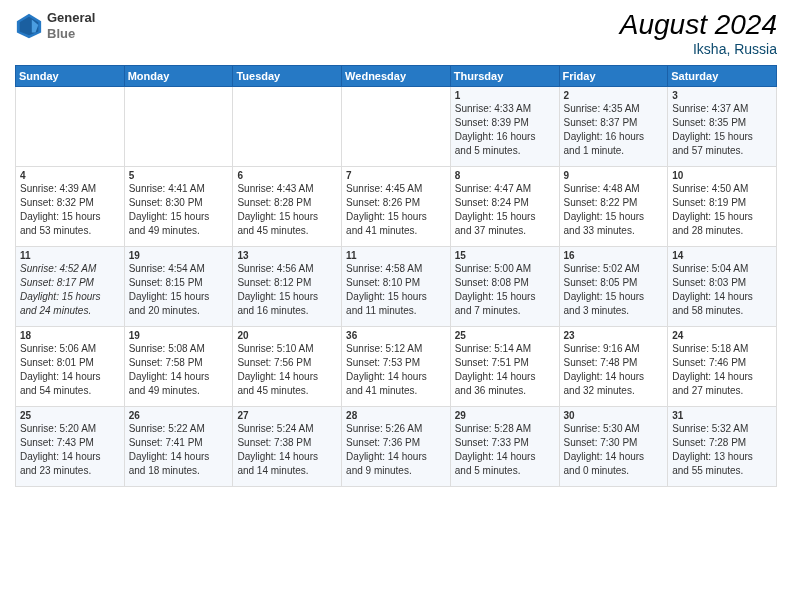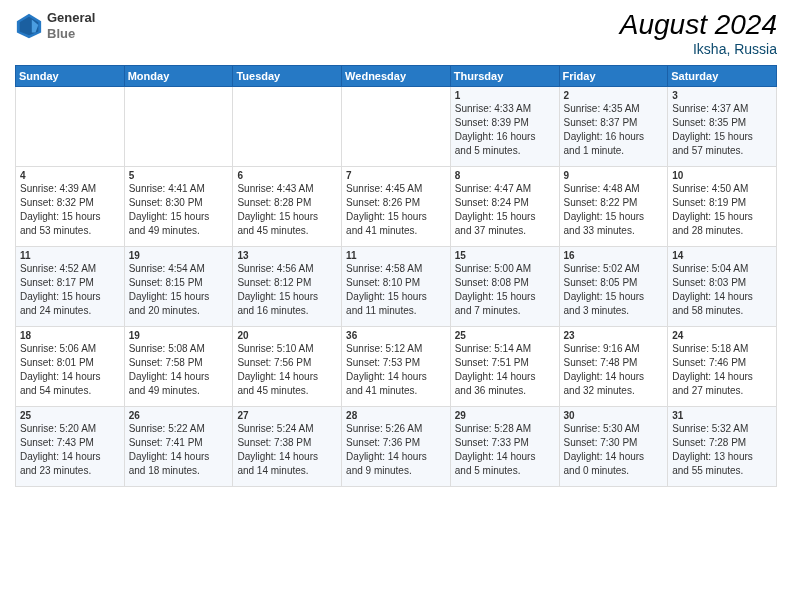--- a/index.html
+++ b/index.html
@@ -205,21 +205,21 @@
             <span class="day-number">10</span>
             <div class="day-info" style="white-space: pre-line;">Sunrise: 4:50 AM
 Sunset: 8:19 PM
 Daylight: 15 hours
 and 28 minutes.</div>
           </td>
         </tr>
         <tr>
           <td>
             <span class="day-number">11</span>
-            <div class="day-info" style="white-space: pre-line;">Sunrise: 4:52 AM
+            <div class="day-info" style="white-space: pre-line; font-style: italic;">Sunrise: 4:52 AM
 Sunset: 8:17 PM
 Daylight: 15 hours
 and 24 minutes.</div>
           </td>
           <td>
             <span class="day-number">19</span>
             <div class="day-info" style="white-space: pre-line;">Sunrise: 4:54 AM
 Sunset: 8:15 PM
 Daylight: 15 hours
 and 20 minutes.</div>

